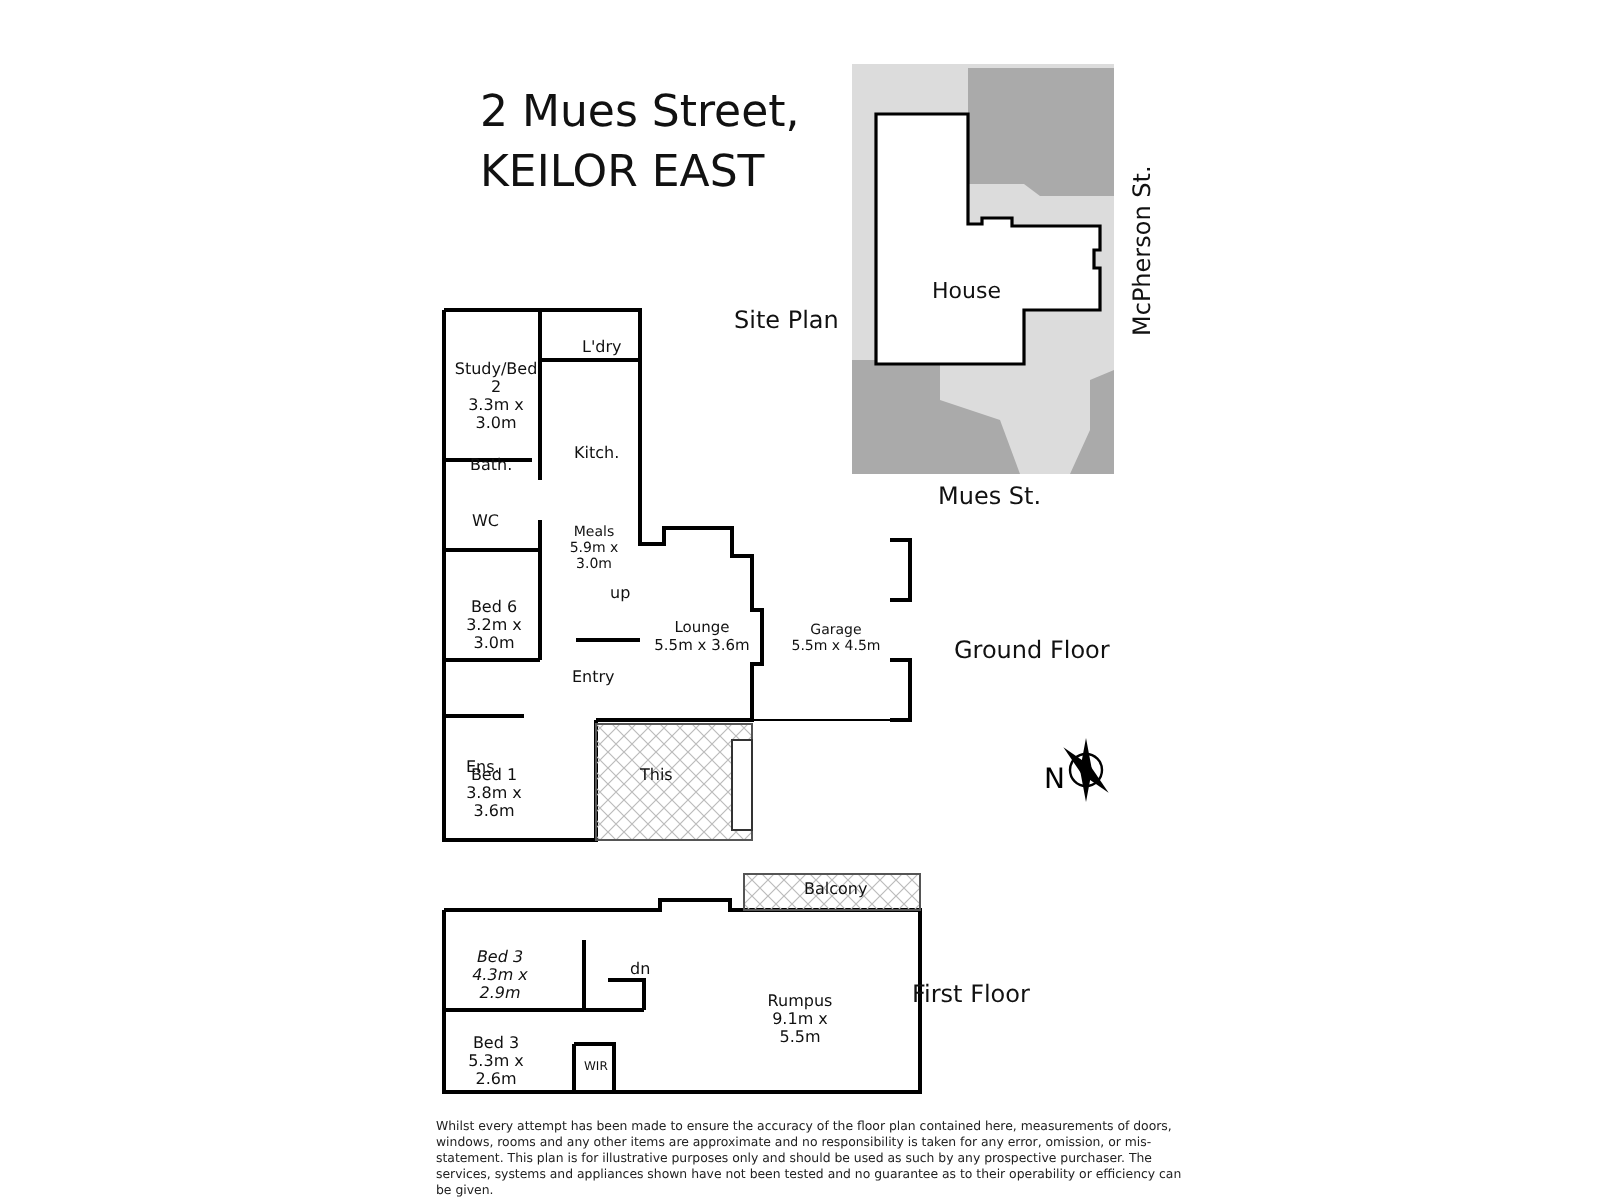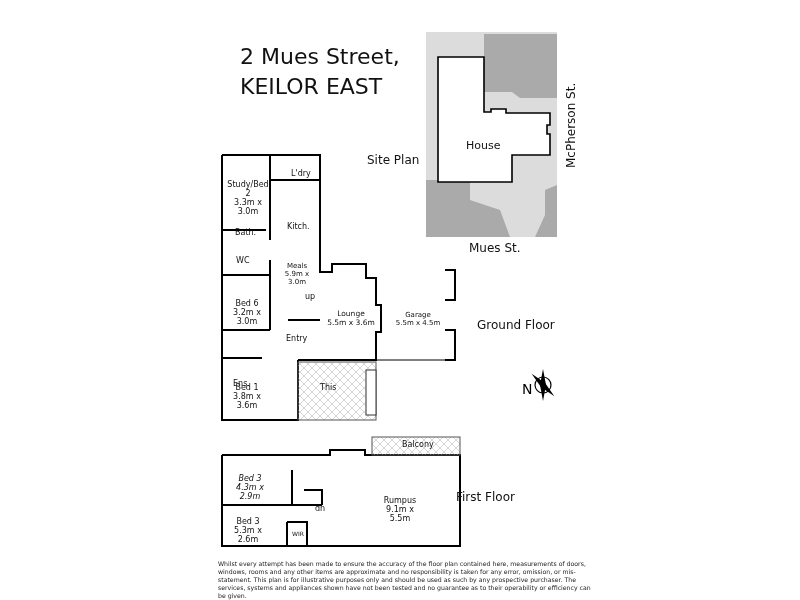--- a/index.html
+++ b/index.html
@@ -113,16 +113,16 @@
   </div>
 <div class="lbl" style="left:227px;top:517px;font-size:8px;text-align:center;width:42px;">
     <div>Bed 3</div>
     <div>5.3m x 2.6m</div>
   </div>
 <div class="lbl" style="left:362px;top:496px;font-size:8px;text-align:center;width:46px;margin-left:15px;">
     <div>Rumpus</div>
     <div>9.1m x 5.5m</div>
   </div>
 <div class="lbl" style="left:402px;top:440px;font-size:8px;">Balcony</div>
-<div class="lbl" style="left:315px;top:480px;font-size:8px;margin-top:24px;">dn</div>
+<div class="lbl" style="left:315px;top:480px;font-size:8px;">dn</div>
 <div class="lbl" style="left:292px;top:530px;font-size:6px;">WIR</div>
 
 <div class="disc">Whilst every attempt has been made to ensure the accuracy of the floor plan contained here, measurements of doors, windows, rooms and any other items are approximate and no responsibility is taken for any error, omission, or mis-statement. This plan is for illustrative purposes only and should be used as such by any prospective purchaser. The services, systems and appliances shown have not been tested and no guarantee as to their operability or efficiency can be given.</div>
 
 </body></html>

